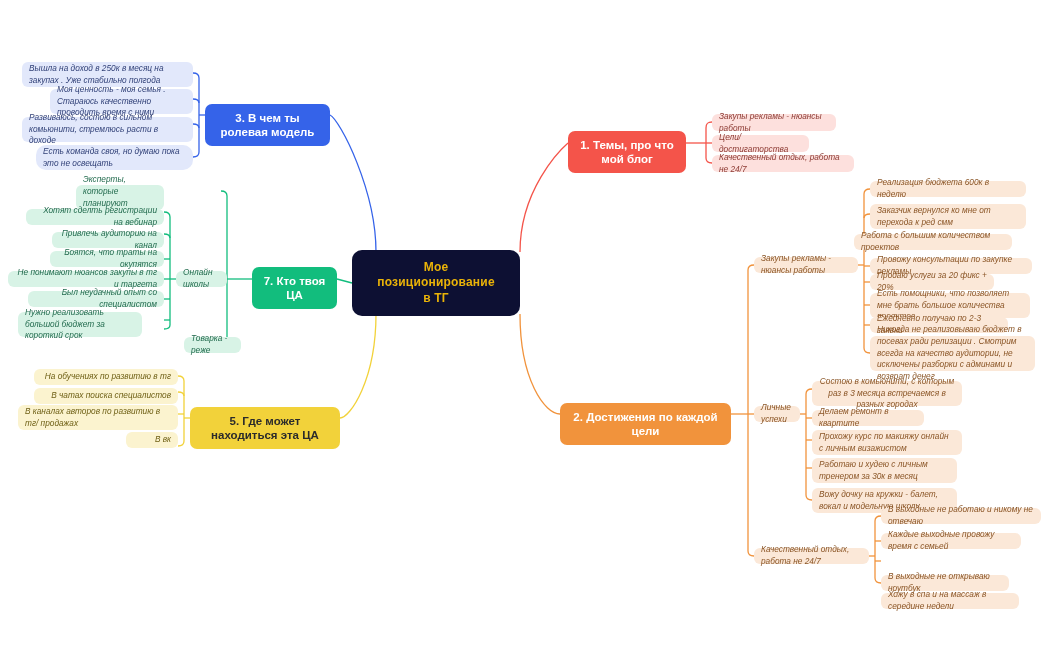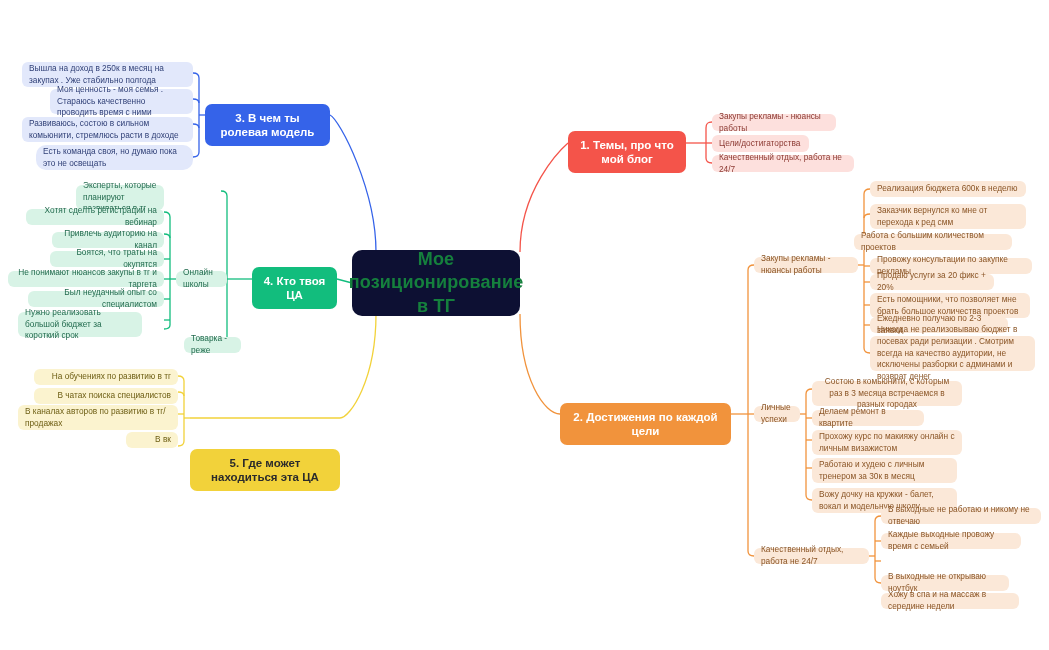--- a/index.html
+++ b/index.html
@@ -8,42 +8,42 @@
     font-family:"Liberation Sans","DejaVu Sans",sans-serif;
     overflow:hidden;position:relative;
   }
   #canvas{position:absolute;left:0;top:0;width:1049px;height:650px;}
   svg.links{position:absolute;left:0;top:0;width:1049px;height:650px;pointer-events:none;}
 
   .node{position:absolute;box-sizing:border-box;}
 
   
   .central{
-    background:#0d1033;color:#15803d;border-radius:10px;
+    background:#0d1033;color:#eab308;border-radius:10px;
     display:flex;align-items:center;justify-content:center;text-align:center;
-    font-size:18px;font-weight:bold;line-height:1.28;letter-spacing:.2px;
+    font-size:12px;font-weight:bold;line-height:1.28;letter-spacing:.2px;
     padding:6px 26px;
   }
 
   
   .pill{
     border-radius:7px;color:#ffffff;font-size:11.5px;font-weight:bold;
     display:flex;align-items:center;justify-content:center;text-align:center;
     padding:21px 10px;line-height:1.25;
   }
   .pill.red{background:#f4544a;}
   .pill.orange{background:#f1933c;}
   .pill.blue{background:#3563e9;}
   .pill.green{background:#12bd7d;}
-  .pill.yellow{background:#f2d23a;color:#2b2b2b;margin-top:42px;}
+  .pill.yellow{background:#f2d23a;color:#2b2b2b;}
 
   
   .card{
     border-radius:6px;font-size:8.3px;line-height:1.42;
-    padding:4px 7px;display:flex;align-items:center;
+    padding:4px 7px;display:flex;align-items:center;font-style:italic;
   }
   .card.l-start{justify-content:flex-start;text-align:left;}
   .card.l-end{justify-content:flex-end;text-align:right;}
 
   .c-red    {background:#fde0dd;color:#8c3a33;}
   .c-orange {background:#fbe8d8;color:#8a5526;}
   .c-blue   {background:#e2e8fb;color:#2f3f76;}
   .c-green  {background:#d8f3e6;color:#226b4e;}
   .c-yellow {background:#fbf3cf;color:#6f6016;}
 </style>
@@ -173,21 +173,21 @@
   <div class="node card c-orange l-start" style="left:881px;top:553px;width:138px;height:16px;margin-top:40px;">Хожу в спа и на массаж в середине недели</div>
   <div class="node card c-orange l-start" style="left:881px;top:575px;width:128px;height:16px;">В выходные не открываю ноутбук</div>
 
   <div class="node pill blue" style="left:205px;top:104px;width:125px;height:23px;">3. В чем ты ролевая модель</div>
 
   <div class="node card c-blue l-start" style="left:22px;top:62px;width:171px;height:25px;">Вышла на доход в 250к в месяц на закупах . Уже стабильно полгода</div>
   <div class="node card c-blue l-start" style="left:50px;top:89px;width:143px;height:25px;">Моя ценность - моя семья . Стараюсь качественно проводить время с ними</div>
   <div class="node card c-blue l-start" style="left:22px;top:117px;width:171px;height:25px;">Развиваюсь, состою в сильном комьюнити, стремлюсь расти в доходе</div>
   <div class="node card c-blue l-start" style="left:36px;top:145px;width:157px;height:25px;border-radius:10px;">Есть команда своя, но думаю пока это не освещать</div>
 
-  <div class="node pill green" style="left:252px;top:267px;width:85px;height:23px;">4. Кто твоя ЦА</div>
+  <div class="node pill green" style="left:252px;top:267px;width:85px;height:23px;">7. Кто твоя ЦА</div>
 
   <div class="node card c-green l-start" style="left:176px;top:271px;width:51px;height:16px;">Онлайн школы</div>
 
   <div class="node card c-green l-start" style="left:76px;top:185px;width:88px;height:25px;">Эксперты, которые планируют развиваться в тг</div>
   <div class="node card c-green l-end" style="left:26px;top:209px;width:138px;height:16px;">Хотят сделть регистрации на вебинар</div>
   <div class="node card c-green l-end" style="left:52px;top:232px;width:112px;height:16px;">Привлечь аудиторию на канал</div>
   <div class="node card c-green l-end" style="left:50px;top:251px;width:114px;height:16px;">Боятся, что траты на окупятся</div>
   <div class="node card c-green l-end" style="left:8px;top:271px;width:156px;height:16px;">Не понимают нюансов закупы в тг и таргета</div>
   <div class="node card c-green l-end" style="left:28px;top:291px;width:136px;height:16px;">Был неудачный опыт со специалистом</div>
   <div class="node card c-green l-start" style="left:18px;top:312px;width:124px;height:25px;">Нужно реализовать большой бюджет за короткий срок</div>

